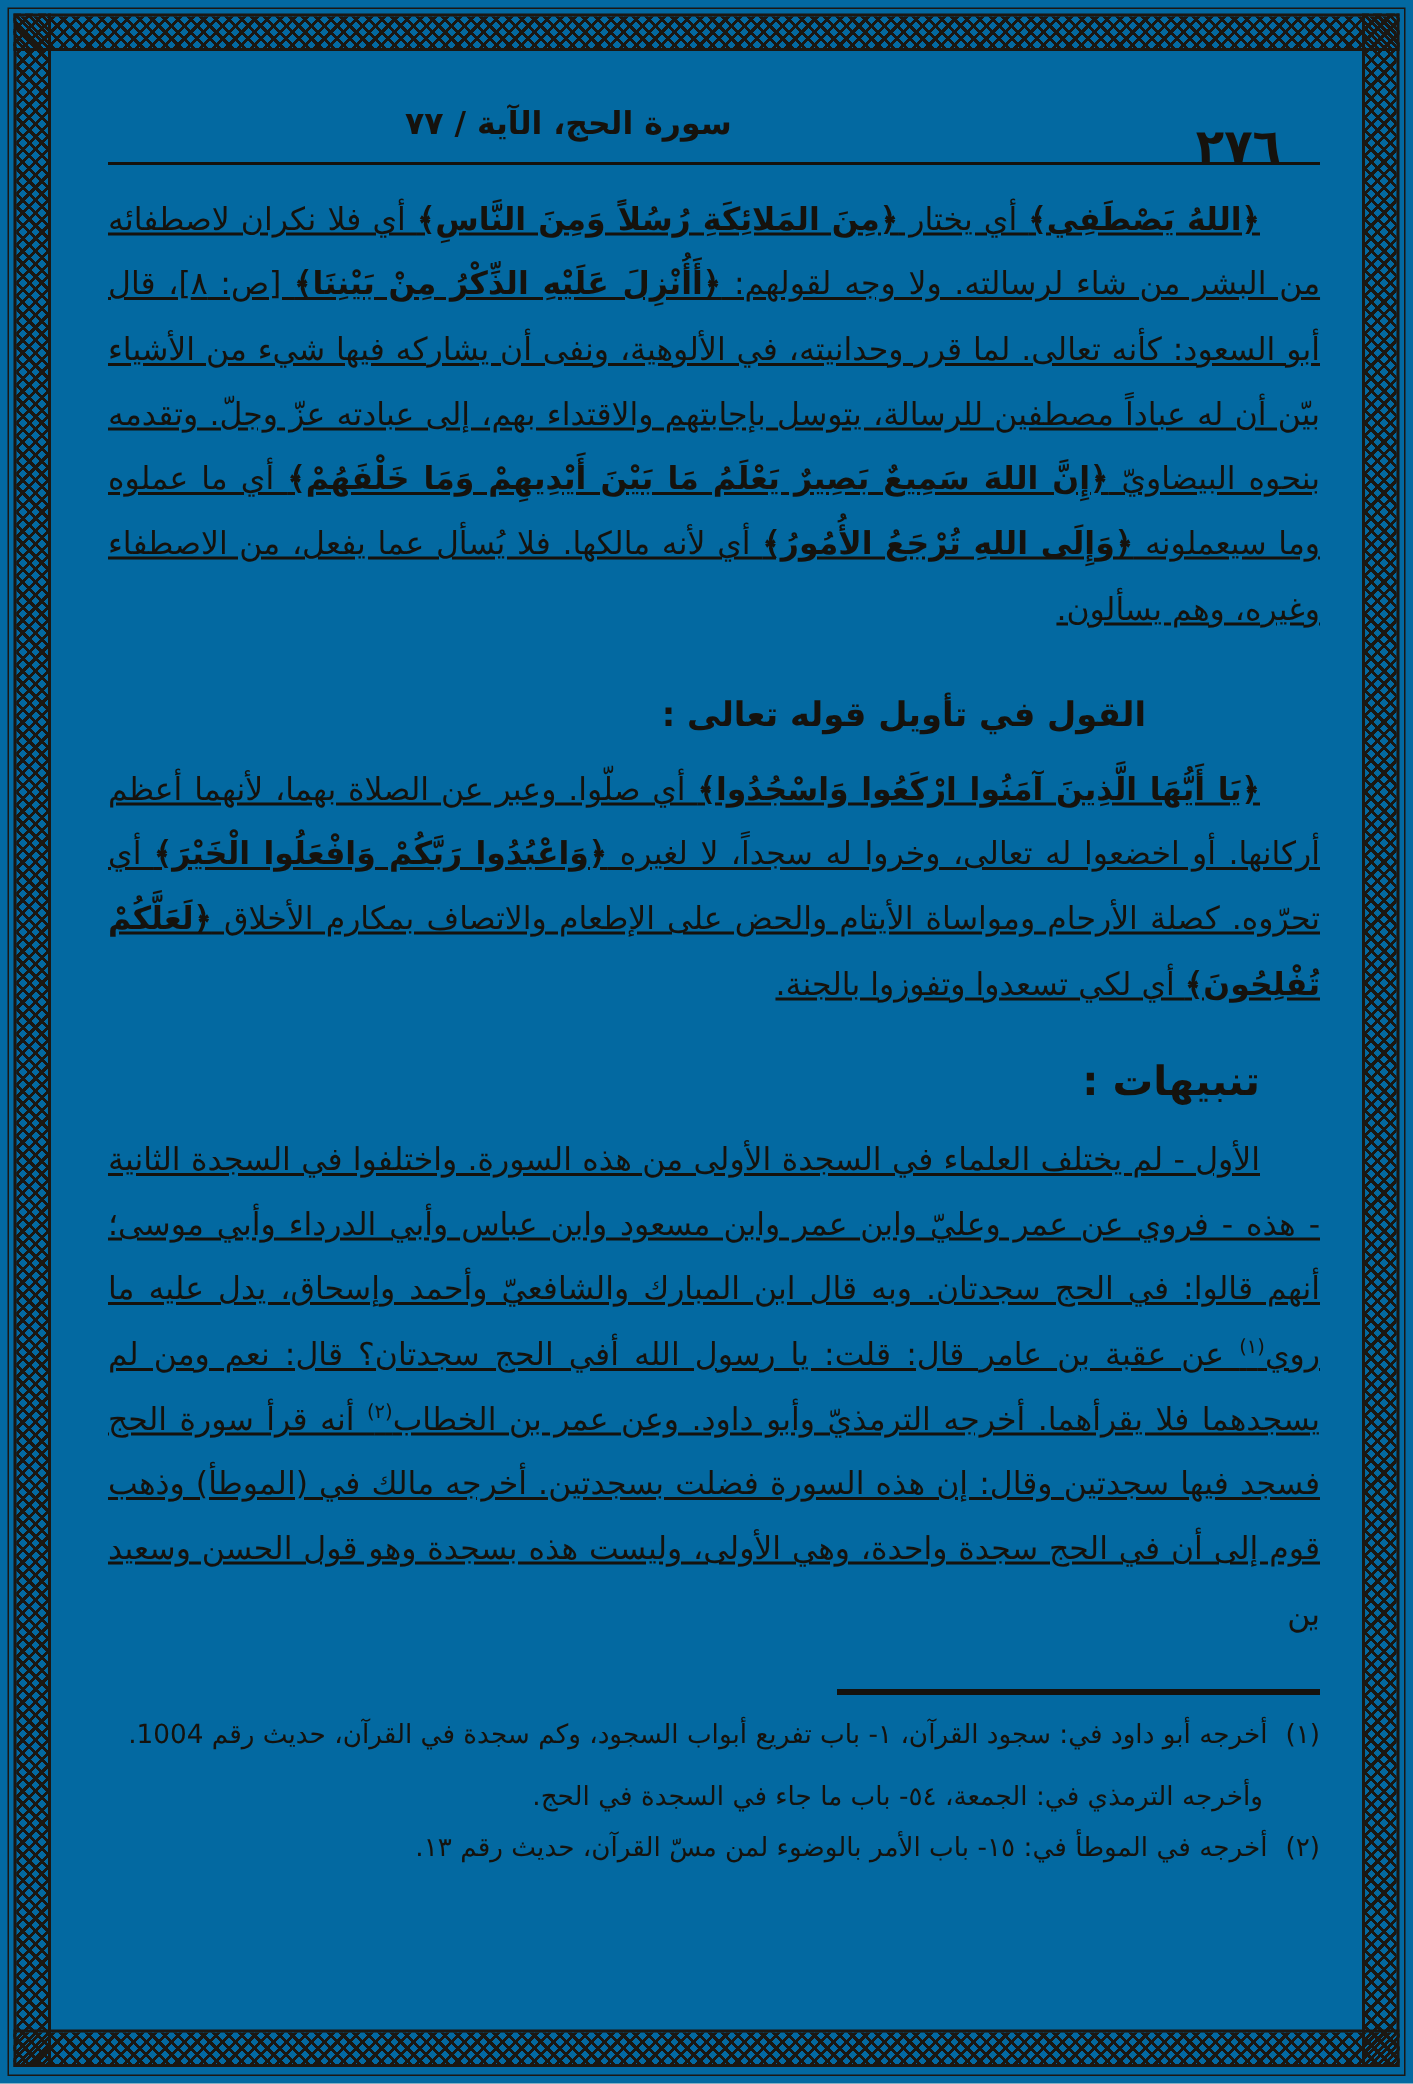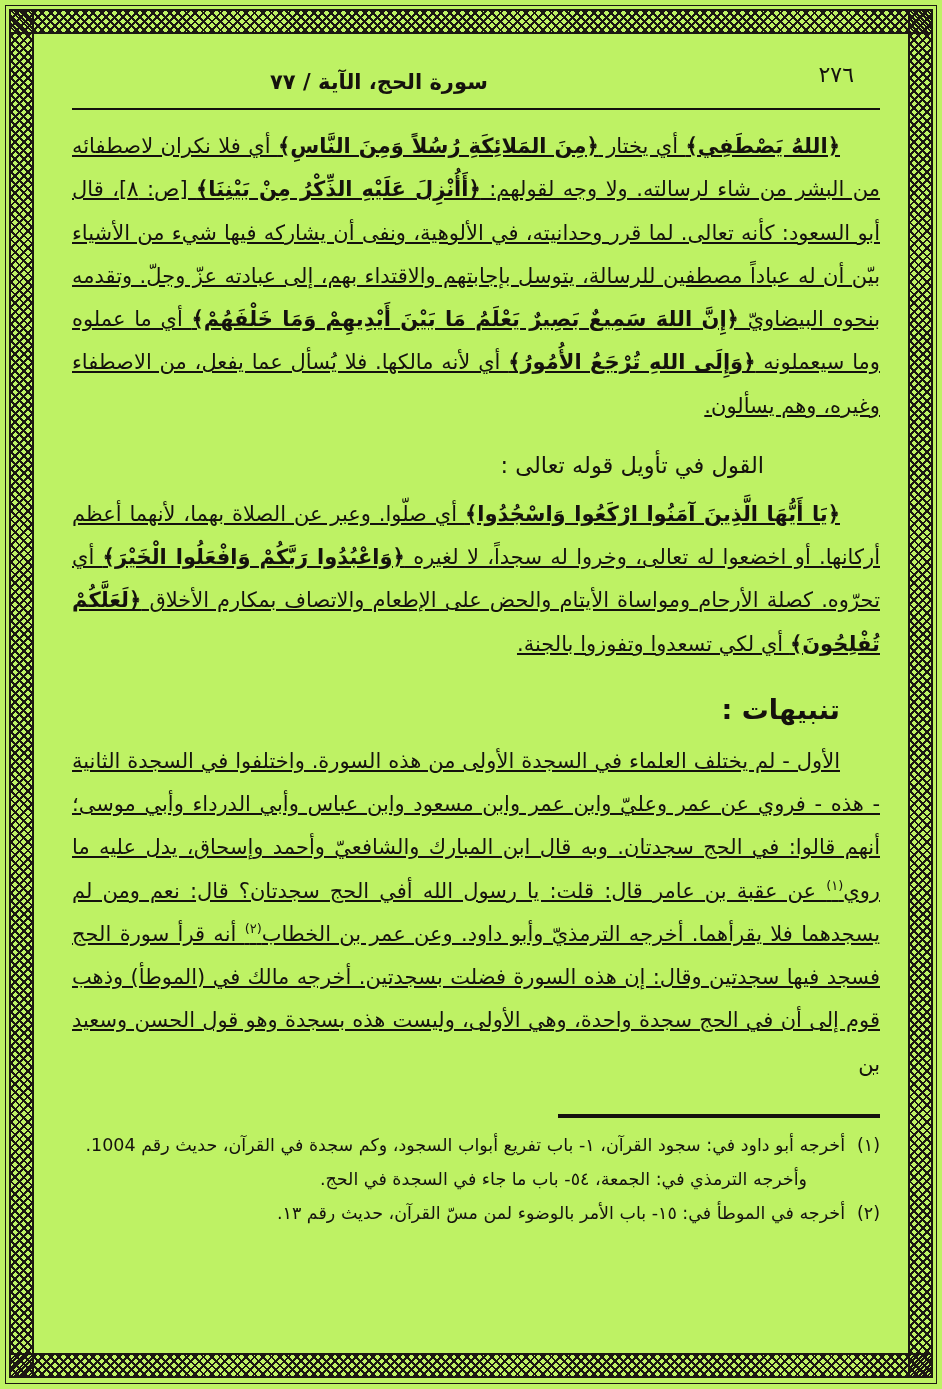--- a/index.html
+++ b/index.html
@@ -1,20 +1,20 @@
 <!DOCTYPE html>
 <html lang="ar" dir="rtl"><head>
 <meta charset="utf-8">
 <style>
   html,body { margin:0; padding:0; background:#e9e7e1; }
   .page {
     position:relative;
     width:942px; height:1389px;
     margin:0 auto;
-    background:#bef264;
+    background:#0369a1;
     color:#15120d;
     font-family:"DejaVu Sans", sans-serif;
     overflow:hidden;
     box-sizing:border-box;
   }
   
   .outer-line { position:absolute; inset:5px; border:1.5px solid #1b1712; pointer-events:none; }
   .band {
     position:absolute;
     background-image:
@@ -29,38 +29,38 @@
   .band-right { right:9px; }
 
   .content {
     position:absolute; top:44px; bottom:46px; left:72px; right:62px;
     direction:rtl;
   }
 
   
   .hdr { position:relative; height:48px; margin-top:16px; }
   .hdr-title { position:absolute; left:198px; top:10px; font-weight:bold; font-size:21px; letter-spacing:.2px; }
-  .hdr-num   { position:absolute; right:26px; top:2px; font-weight:normal; font-size:22px; }
+  .hdr-num   { position:absolute; right:26px; top:20px; font-weight:bold; font-size:31px; }
   .hdr-rule  { border-bottom:2px solid #15120d; }
 
   
   .body-p {
     font-size:21px; line-height:2.06;
     text-align:justify;
     text-indent:40px;
     margin:15px 0 0 0;
     text-decoration:underline;
   }
   .quran { font-weight:bold; }
   sup.fn-ref { font-size:13px; line-height:0; }
 
   .sec-head {
-    font-size:22.5px; font-weight:normal;
+    font-size:22.5px; font-weight:bold;
     text-align:right;
-    margin:24px 116px 4px 0;
+    margin:36px 116px 4px 0;
   }
 
   .verse {
     text-align:center;
     font-size:29px; font-weight:bold;
     line-height:1.95;
     margin:16px 0 6px 0;
   }
   .ayah-mark {
     display:inline-flex; align-items:center; justify-content:center;
@@ -77,21 +77,21 @@
     margin:28px 40px 0 0;
   }
 
   
   .fn-sep {
     width:322px; border-top:4px solid #15120d;
     margin:28px 0 12px auto;  
   }
   .footnotes { font-size:17.5px; line-height:1.78; }
   .fn-row { display:flex; gap:7px; margin-top:3px; }
-  .fn-row.fn-indent { margin-right:38px; }
+  .fn-row.fn-indent { margin-right:38px;flex-direction:column; }
   .fn-marker { white-space:nowrap; min-width:28px; }
   .fn-text { flex:1; text-align:justify; }
 </style>
 </head>
 <body>
 
 <div class="page">
   <div class="outer-line"></div>
   <div class="band band-h band-top"></div>
   <div class="band band-h band-bottom"></div>

